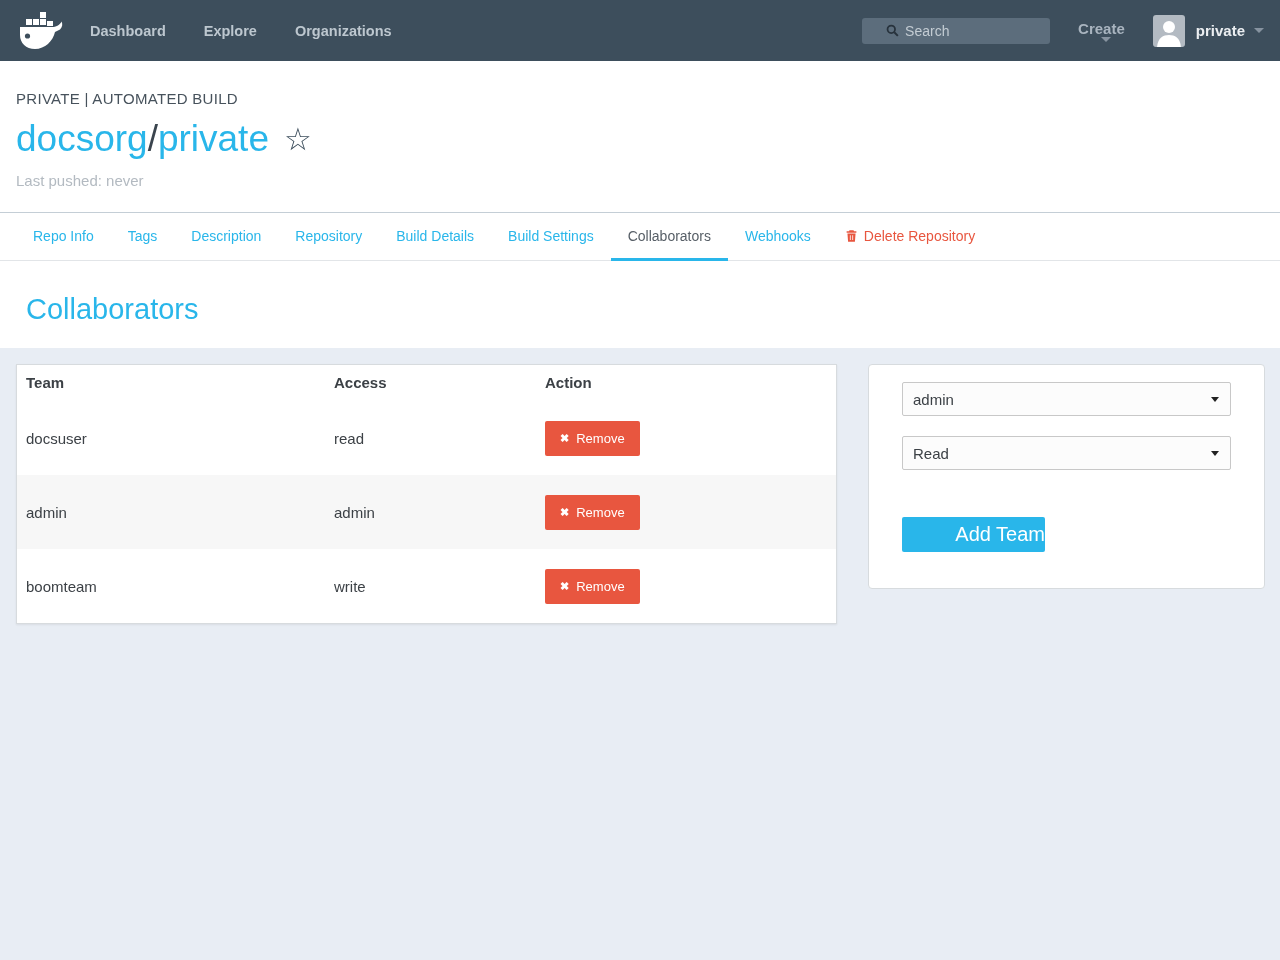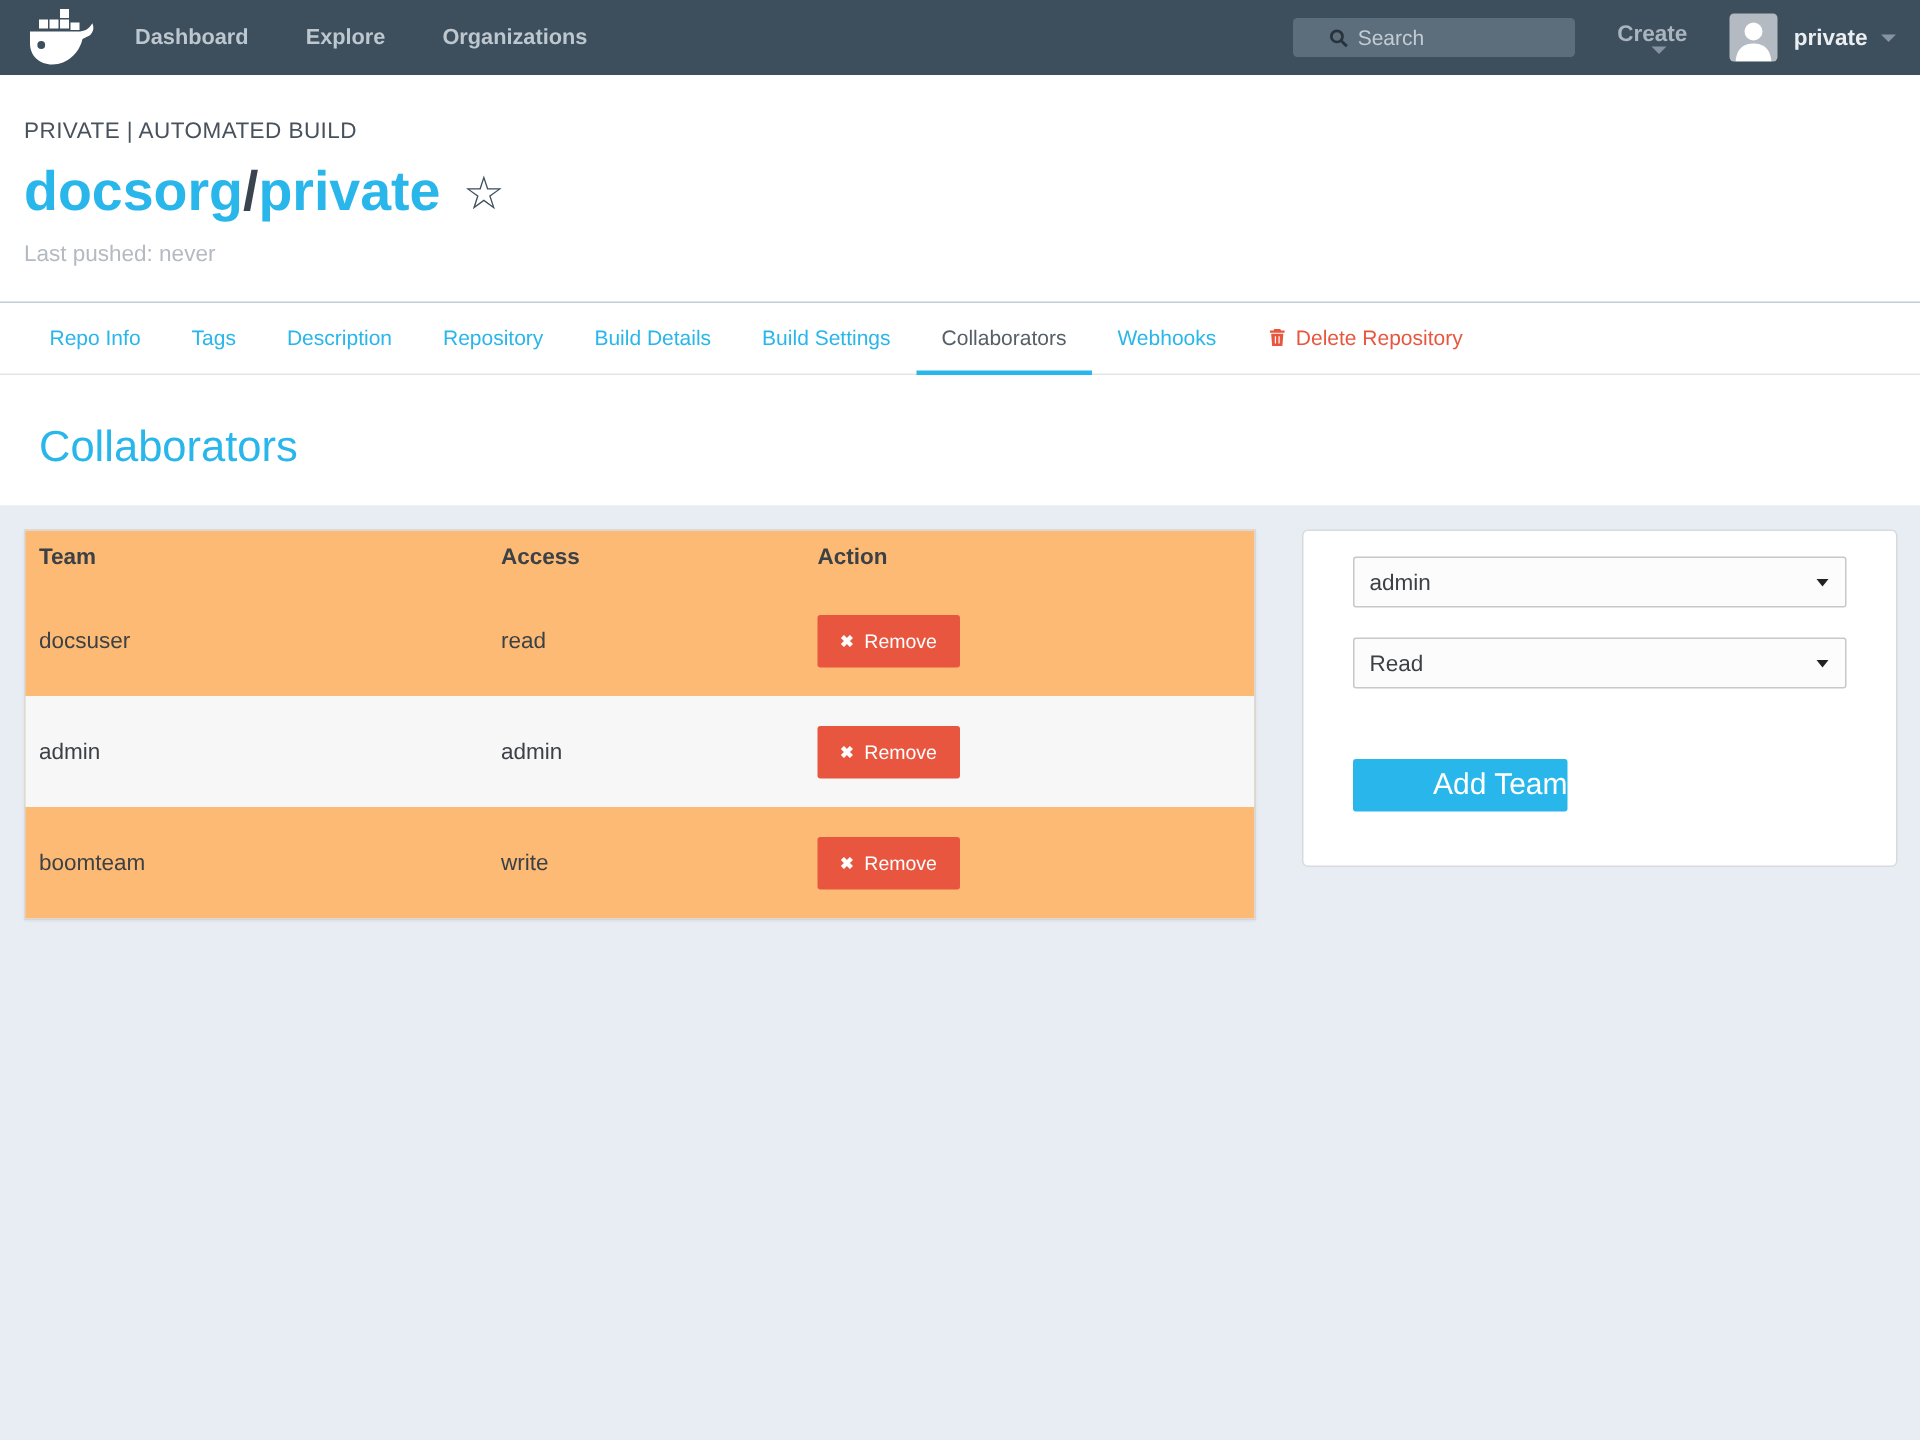--- a/index.html
+++ b/index.html
@@ -5,21 +5,21 @@
   * { box-sizing: border-box; margin: 0; padding: 0; }
   html, body { width: 1280px; min-height: 960px; }
   body {
     font-family: "Liberation Sans", sans-serif;
     background: #e8edf4;
     color: #3c4146;
   }
 
   
   .navbar {
-    height: 50px;
+    height: 61px;
     background: #3d4e5c;
     display: flex;
     align-items: center;
     padding: 0 16px;
   }
   .logo { width: 50px; height: 44px; margin-right: 24px; flex: 0 0 auto; }
   .nav-links { display: flex; align-items: center; }
   .nav-link {
     color: #bdc7cf;
     font-size: 14.5px;
@@ -82,21 +82,21 @@
     color: #ebeef1;
     font-size: 15px;
     font-weight: bold;
     cursor: pointer;
   }
 
   
   .repo-header { background: #ffffff; padding: 29px 16px 0 16px; }
   .repo-badges { font-size: 15px; color: #47525c; letter-spacing: .3px; }
   .repo-title-row { margin-top: 11px; display: flex; align-items: center; }
-  .repo-title { font-size: 37px; font-weight: 700; }
+  .repo-title { font-size: 37px; font-weight: 400; }
   .repo-title .ns, .repo-title .nm { color: #29b6ea; }
   .repo-title .sep { color: #3a444e; }
   .star { font-size: 31px; color: #3d4e5c; margin-left: 15px; cursor: pointer; line-height: 1; }
   .last-pushed { margin-top: 12px; font-size: 15px; color: #b3bac1; padding-bottom: 23px; }
 
   
   .tabbar {
     background: #ffffff;
     border-top: 1px solid #c4ced6;
     border-bottom: 1px solid #e2e5e8;
@@ -125,21 +125,21 @@
 
   
   .main {
     background: #e8edf4;
     padding: 16px 15px 40px 16px;
     display: flex;
     align-items: flex-start;
   }
   .table-card {
     width: 821px;
-    background: #fdba74;
+    background: #ffffff;
     border: 1px solid #d7dbde;
     box-shadow: 0 1px 2px rgba(0,0,0,.07);
   }
   .thead { display: flex; padding: 9px 9px 10px 9px; font-weight: bold; font-size: 15px; color: #3c4146; }
   .trow { display: flex; align-items: center; min-height: 74px; padding: 0 9px; font-size: 15px; color: #3c4146; }
   .trow.alt { background: #f7f7f7; }
   .col-team { width: 275px; }
   .col-access { width: 211px; margin-left: 33px; }
   .col-action { flex: 1; }
   .remove-btn {

